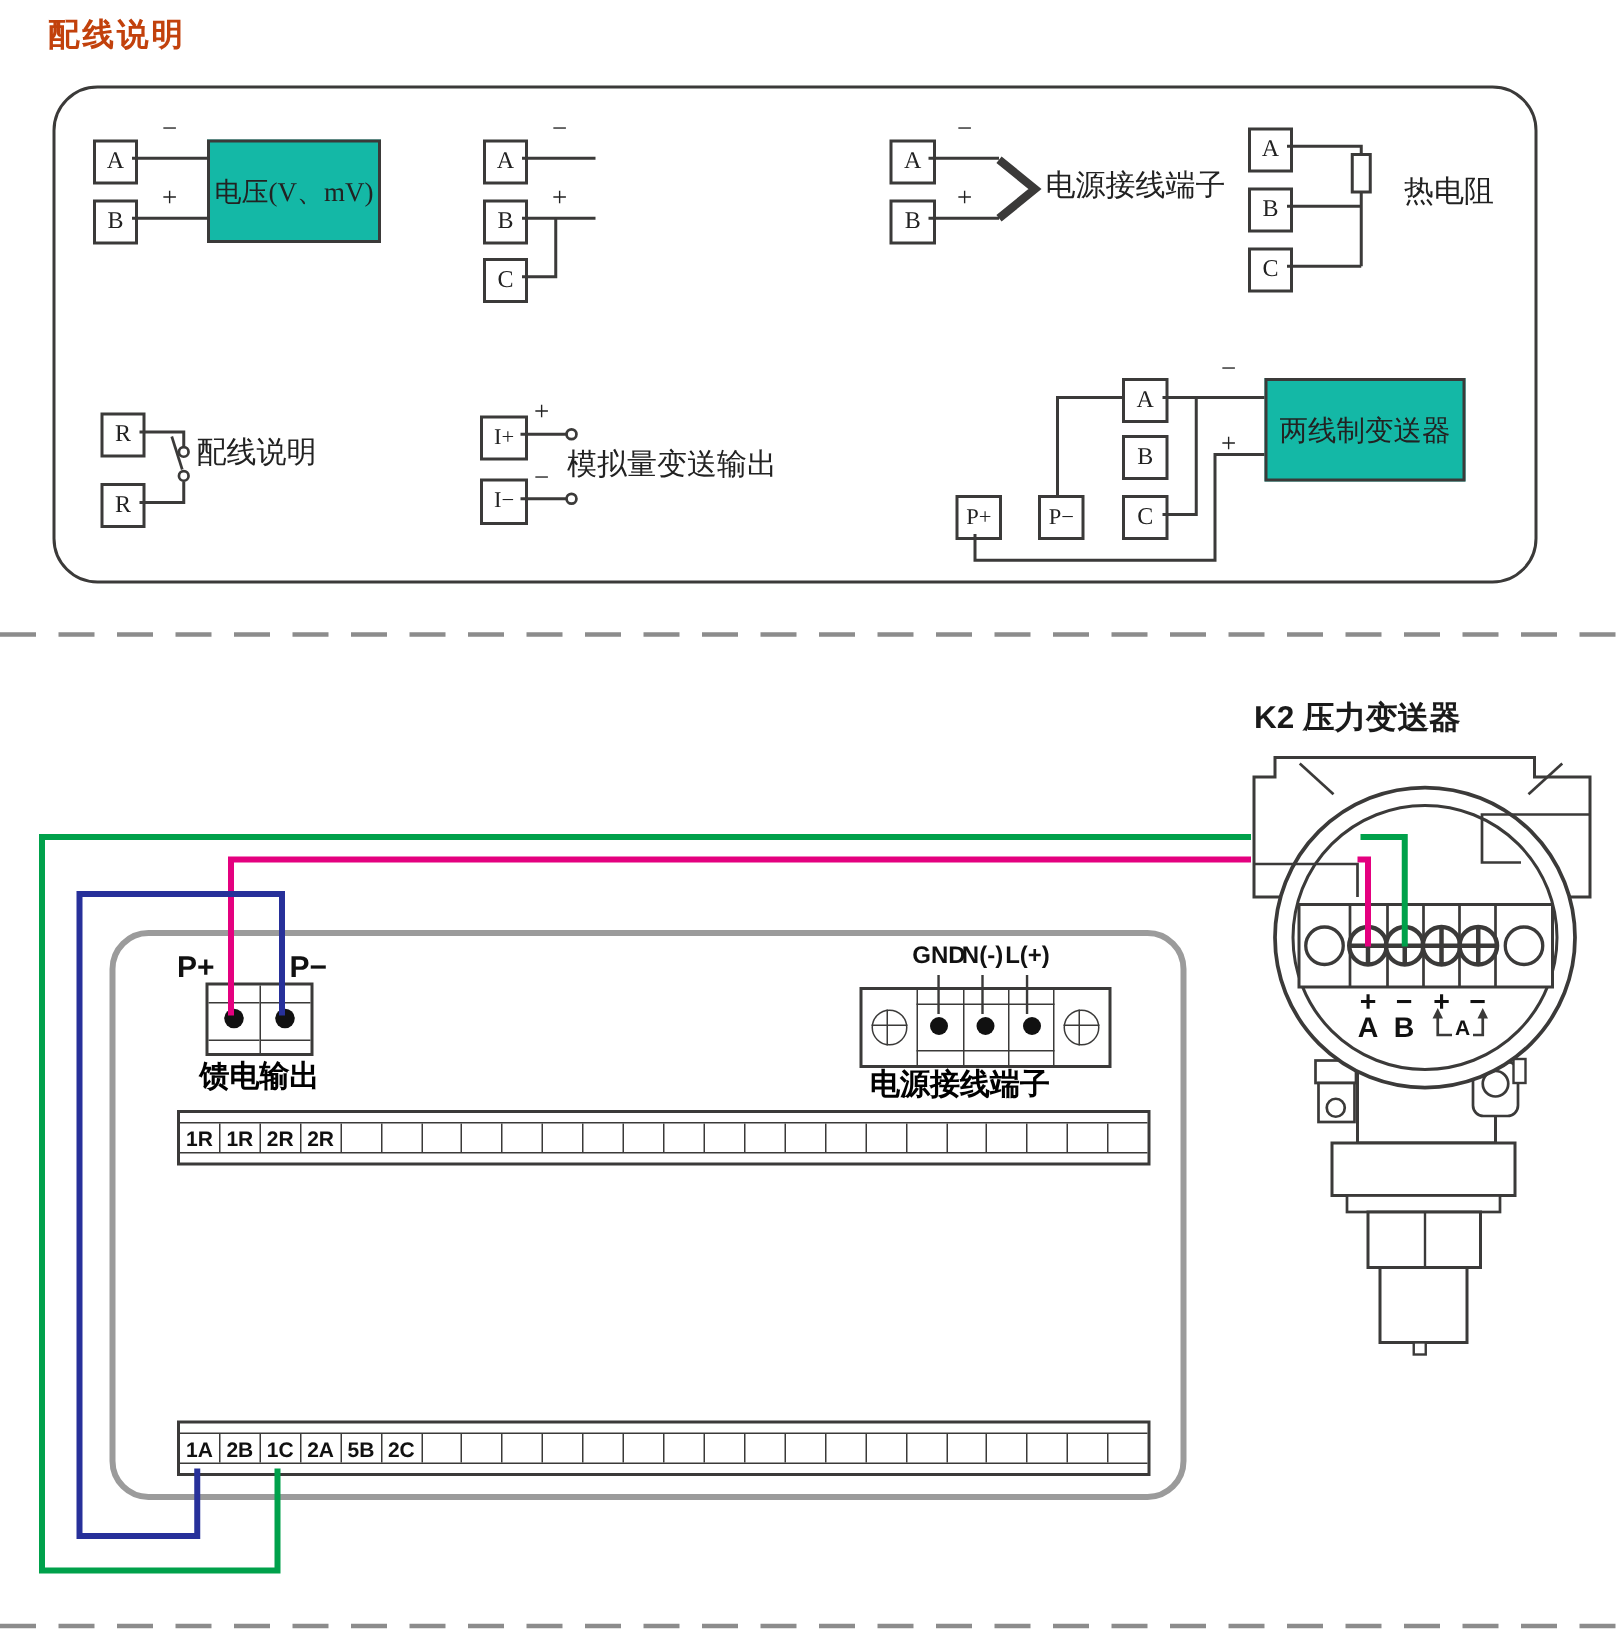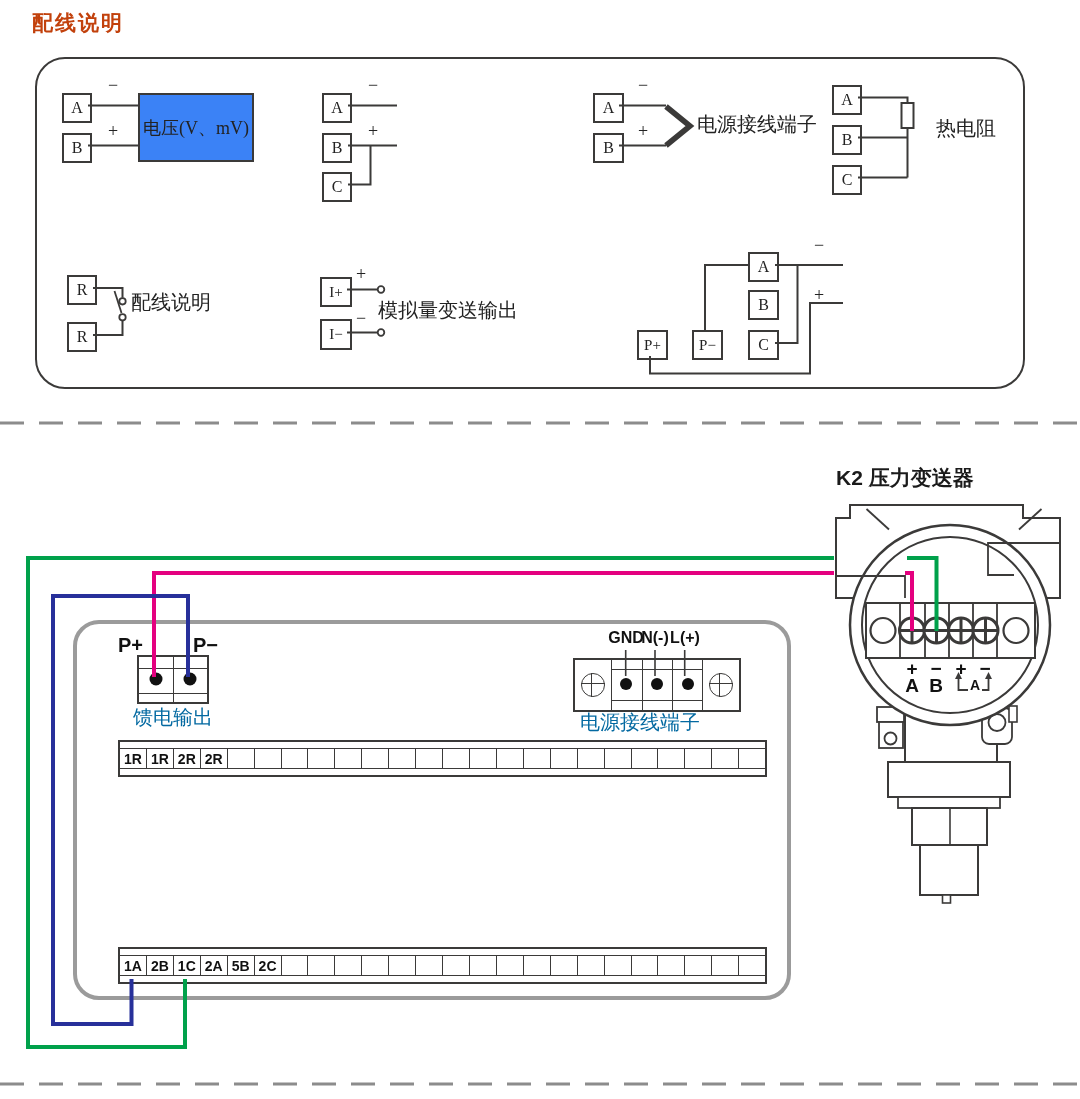--- a/index.html
+++ b/index.html
@@ -7,21 +7,21 @@
          font-family:"Liberation Sans",sans-serif;}
   svg.layer{position:absolute;left:0;top:0;pointer-events:none;}
   
   .page-title{position:absolute;left:32px;top:9px;font-size:21px;font-weight:600;
               letter-spacing:2px;color:#c2410c;}
   .bigbox{position:absolute;left:35px;top:57px;width:986px;height:328px;
           border:2px solid #3b3a39;border-radius:30px;background:#fff;}
   .tbox{position:absolute;border:2px solid #3b3a39;background:#fff;display:flex;
         align-items:center;justify-content:center;
         font-family:"Liberation Serif","DejaVu Serif",serif;font-size:16px;color:#222;}
-  .mainbox{position:absolute;border:2px solid #3b3a39;background:#3b82f6;display:flex;
+  .mainbox{position:absolute;border:2px solid #3b3a39;background:#14b8a6;display:flex;
         align-items:center;justify-content:center;
         font-family:"Liberation Serif","DejaVu Serif",serif;font-size:18px;color:#222;white-space:nowrap;}
   .sign{position:absolute;font-family:"Liberation Serif","DejaVu Serif",serif;
         font-size:18px;color:#222;line-height:1;}
   .dlabel{position:absolute;font-family:"Liberation Serif","DejaVu Serif",serif;
         font-size:20px;color:#222;white-space:nowrap;line-height:1.1;}
   
   .bullet{position:absolute;left:45px;top:466px;width:14px;height:14px;border-radius:50%;}
   .sec-title{position:absolute;left:74px;top:451px;font-size:33px;font-weight:700;
              letter-spacing:1px;color:#1a1a1a;white-space:nowrap;}
@@ -32,21 +32,21 @@
   
   .feed{position:absolute;left:137px;top:655px;width:68px;height:45px;
         border:2px solid #3b3a39;display:flex;background:#fff;}
   .fcell{flex:1;position:relative;}
   .fcell + .fcell{border-left:1.5px solid #3b3a39;}
   .fband-t{position:absolute;left:0;right:0;top:0;height:11px;border-bottom:1.5px solid #3b3a39;}
   .fband-b{position:absolute;left:0;right:0;bottom:0;height:8px;border-top:1.5px solid #3b3a39;}
   .dot{position:absolute;width:13px;height:13px;border-radius:50%;background:#111;
        left:50%;top:22px;transform:translate(-50%,-50%);}
   .pm{position:absolute;font-size:20px;font-weight:600;color:#111;}
-  .cap{position:absolute;font-size:20px;font-weight:400;color:#0369a1;white-space:nowrap;}
+  .cap{position:absolute;font-size:20px;font-weight:700;color:#000000;white-space:nowrap;}
   
   .power{position:absolute;left:573px;top:658px;width:164px;height:50px;
          border:2px solid #3b3a39;background:#fff;}
   .pscrew-l{position:absolute;left:0;top:0;bottom:0;width:36px;border-right:1.5px solid #3b3a39;}
   .pscrew-r{position:absolute;right:0;top:0;bottom:0;width:36px;border-left:1.5px solid #3b3a39;}
   .screw{position:absolute;left:50%;top:50%;width:22px;height:22px;margin:-12px 0 0 -12px;
          border:1.6px solid #3b3a39;border-radius:50%;}
   .screw::before{content:"";position:absolute;left:-1px;right:-1px;top:9px;
          border-top:1.6px solid #3b3a39;}
   .screw::after{content:"";position:absolute;top:-1px;bottom:-1px;left:9px;
@@ -160,20 +160,21 @@
   <div class="sign" style="left:356px;top:309px">−</div>
   <div class="dlabel" style="left:378px;top:299px">模拟量变送输出</div>
 
   <div class="tbox" style="left:748px;top:252px;width:27px;height:26px">A</div>
   <div class="tbox" style="left:748px;top:290px;width:27px;height:26px">B</div>
   <div class="tbox" style="left:748px;top:330px;width:27px;height:26px">C</div>
   <div class="tbox" style="left:637px;top:330px;width:27px;height:26px;font-size:15px">P+</div>
   <div class="tbox" style="left:692px;top:330px;width:27px;height:26px;font-size:15px">P−</div>
   <div class="sign" style="left:814px;top:236px">−</div>
   <div class="sign" style="left:814px;top:286px">+</div>
+  <div class="mainbox" style="left:843px;top:252px;width:130px;height:65px;font-size:19px">两线制变送器</div>
 
   <div class="bullet"></div>
   <div class="k2-label">K2 压力变送器</div>
 
   <div class="panel"></div>
 
   <div class="pm" style="left:118px;top:634px">P+</div>
   <div class="pm" style="left:193px;top:634px">P−</div>
   <div class="feed">
     <div class="fcell">

